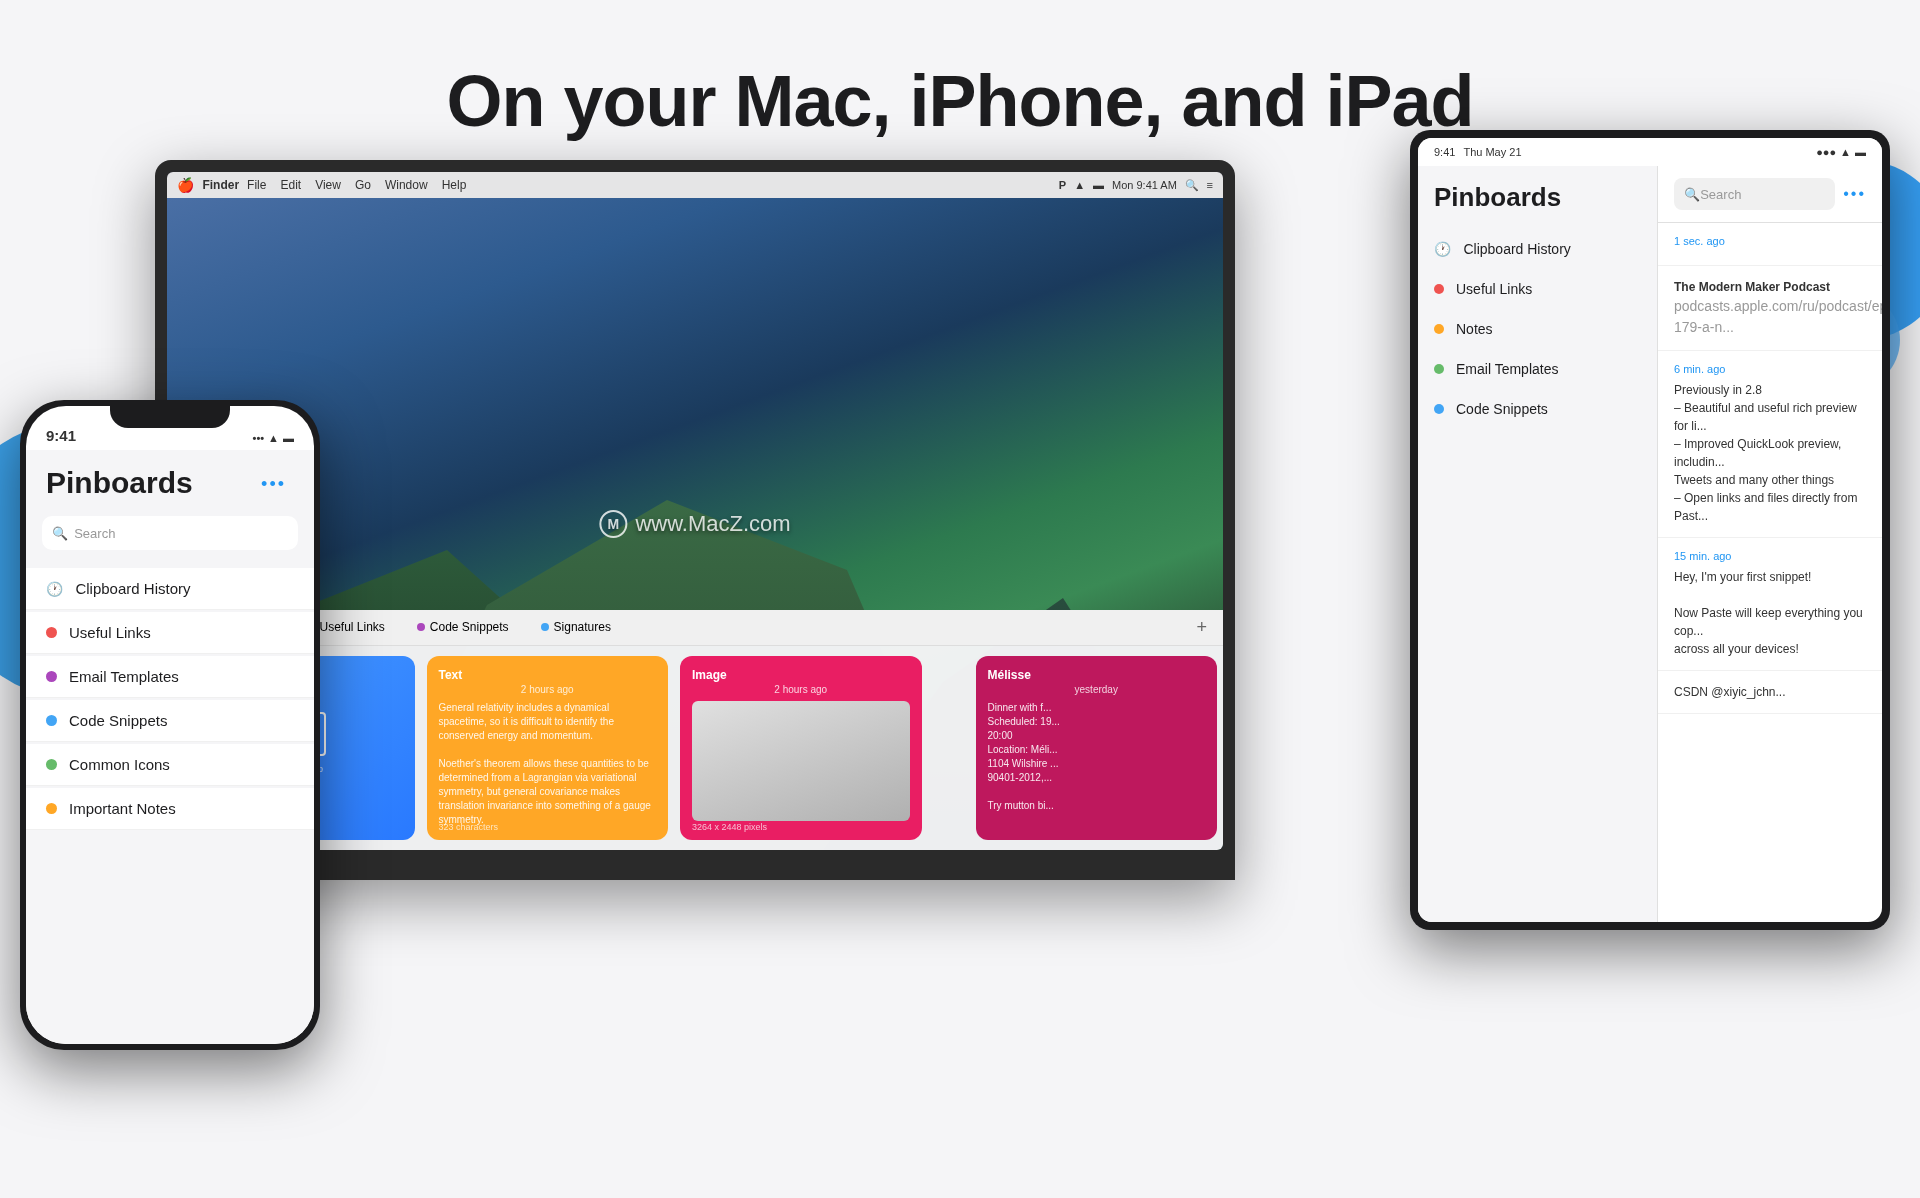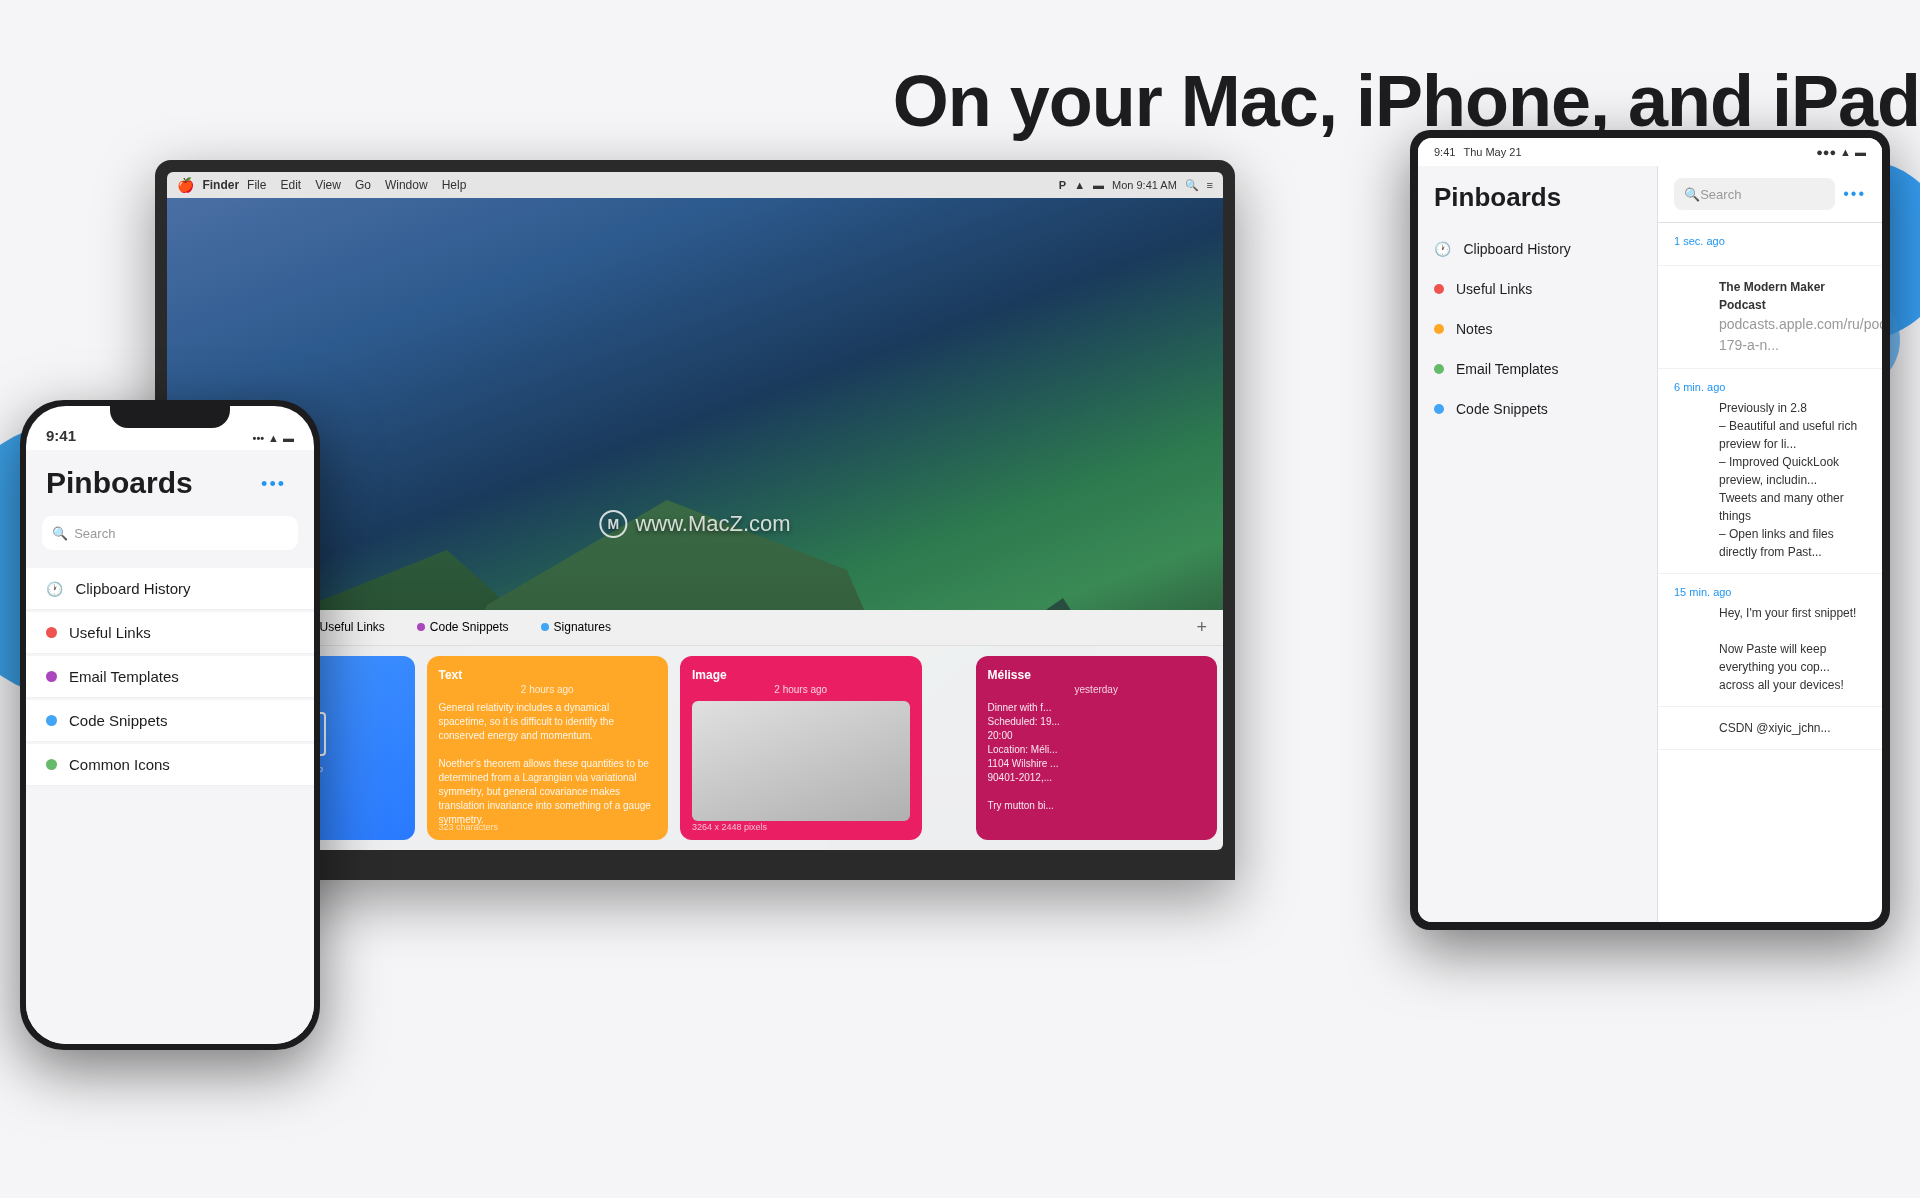--- a/index.html
+++ b/index.html
@@ -7,21 +7,21 @@
       width: 1920px;
       height: 1198px;
       background: #f5f5f7;
       font-family: -apple-system, BlinkMacSystemFont, 'SF Pro Display', 'Helvetica Neue', Arial, sans-serif;
       overflow: hidden;
       position: relative;
     }
 
     
     .header {
-      text-align: right;
+      text-align: center;
       padding: 60px 0 50px;
     }
     .header h1 {
       font-size: 72px;
       font-weight: 700;
       color: #1d1d1f;
       letter-spacing: -1px;
     }
 
     
@@ -378,21 +378,20 @@
     }
     .ipad-list-timestamp {
       font-size: 11px;
       color: #2196f3;
       margin-bottom: 6px;
     }
     .ipad-list-content {
       font-size: 12px;
       color: #333;
       line-height: 1.5;
-      margin-left: 45px;
     }
     .ipad-list-link {
       font-size: 14px;
       color: #999;
     }
 
     
     .iphone {
       position: absolute;
       left: 20px;
@@ -725,18 +724,22 @@
             <span>Email Templates</span>
           </div>
           <div class="iphone-nav-item">
             <div class="iphone-nav-dot" style="background:#42a5f5;"></div>
             <span>Code Snippets</span>
           </div>
           <div class="iphone-nav-item">
             <div class="iphone-nav-dot" style="background:#66bb6a;"></div>
             <span>Common Icons</span>
           </div>
+          <div class="iphone-nav-item">
+            <div class="iphone-nav-dot" style="background:#ffa726;"></div>
+            <span>Important Notes</span>
+          </div>
         </div>
       </div>
     </div>
   </div>
 
 </div>
 
 </body></html>

